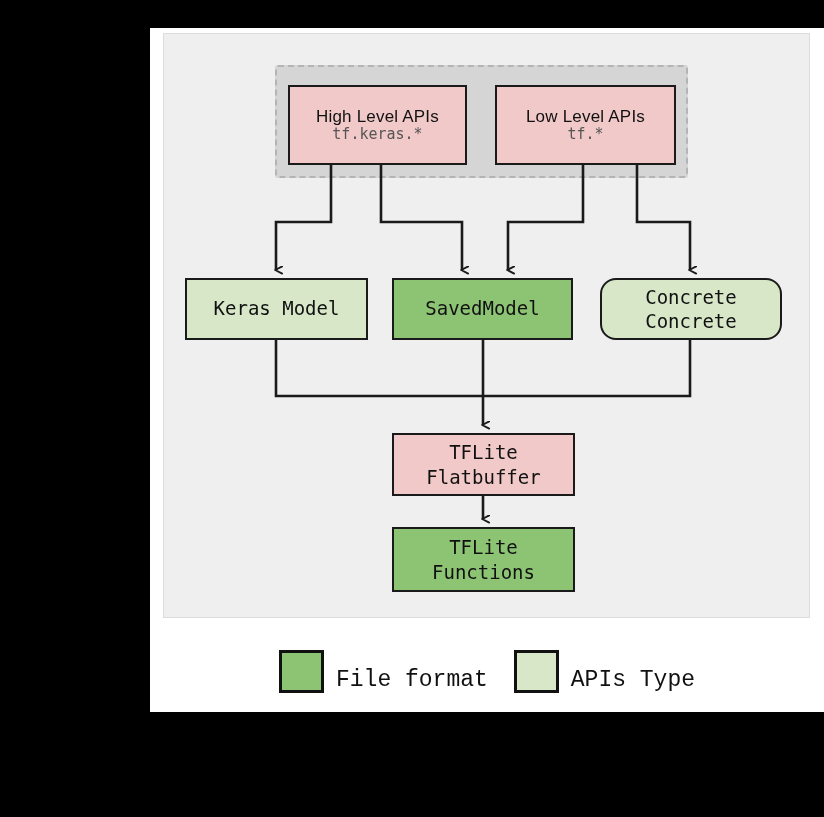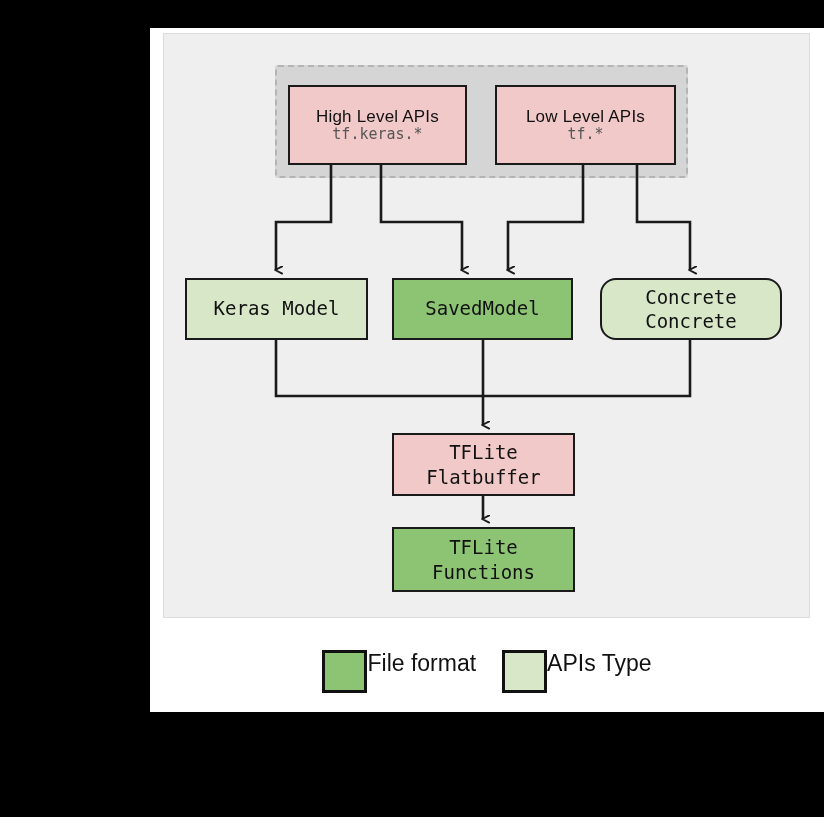--- a/index.html
+++ b/index.html
@@ -37,21 +37,21 @@
   #n-saved{left:392px;top:278px;width:181px;height:62px;}
   #n-concrete{left:600px;top:278px;width:182px;height:62px;border-radius:16px;}
   #n-conv{left:392px;top:433px;width:183px;height:63px;}
   #n-flat{left:392px;top:527px;width:183px;height:65px;}
 
   svg.edges{position:absolute;left:0;top:0;width:824px;height:817px;pointer-events:none;}
 
   
   .legend{position:absolute;left:150px;top:636px;width:674px;height:70px;
           display:flex;align-items:center;justify-content:center;gap:26px;background:transparent;}
-  .leg-item{display:flex;align-items:flex-start;}
+  .leg-item{display:flex;align-items:flex-end;gap:12px;font-family:Liberation Mono, monospace;}
   .swatch{width:45px;height:43px;border:3px solid #111;box-sizing:border-box;}
   .leg-label{font-size:23px;color:#111;}
 </style>
 </head>
 <body>
 
 <div id="root">
 
   <div class="card">
     <div class="panel"></div>

